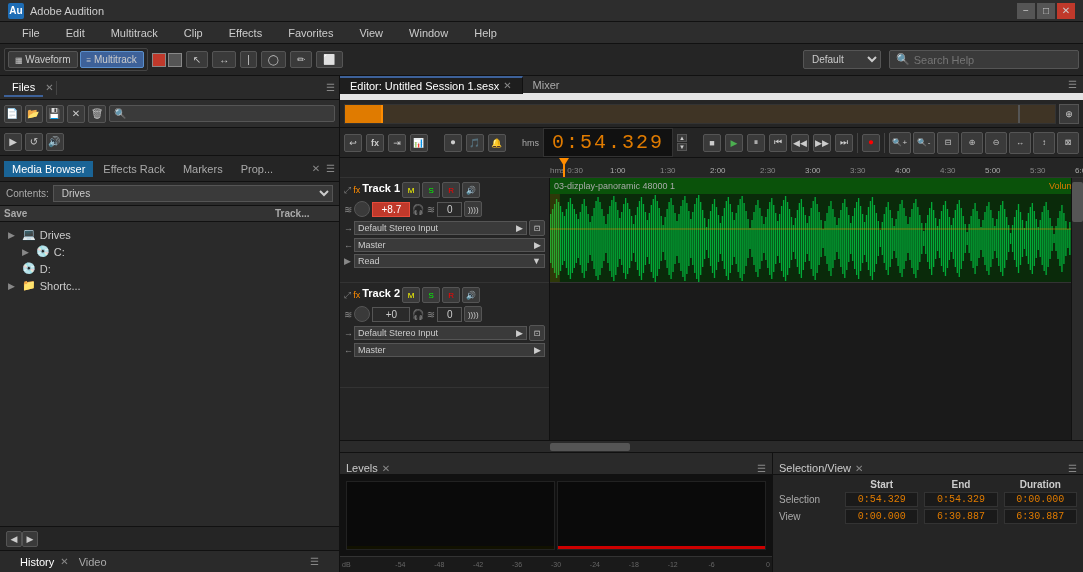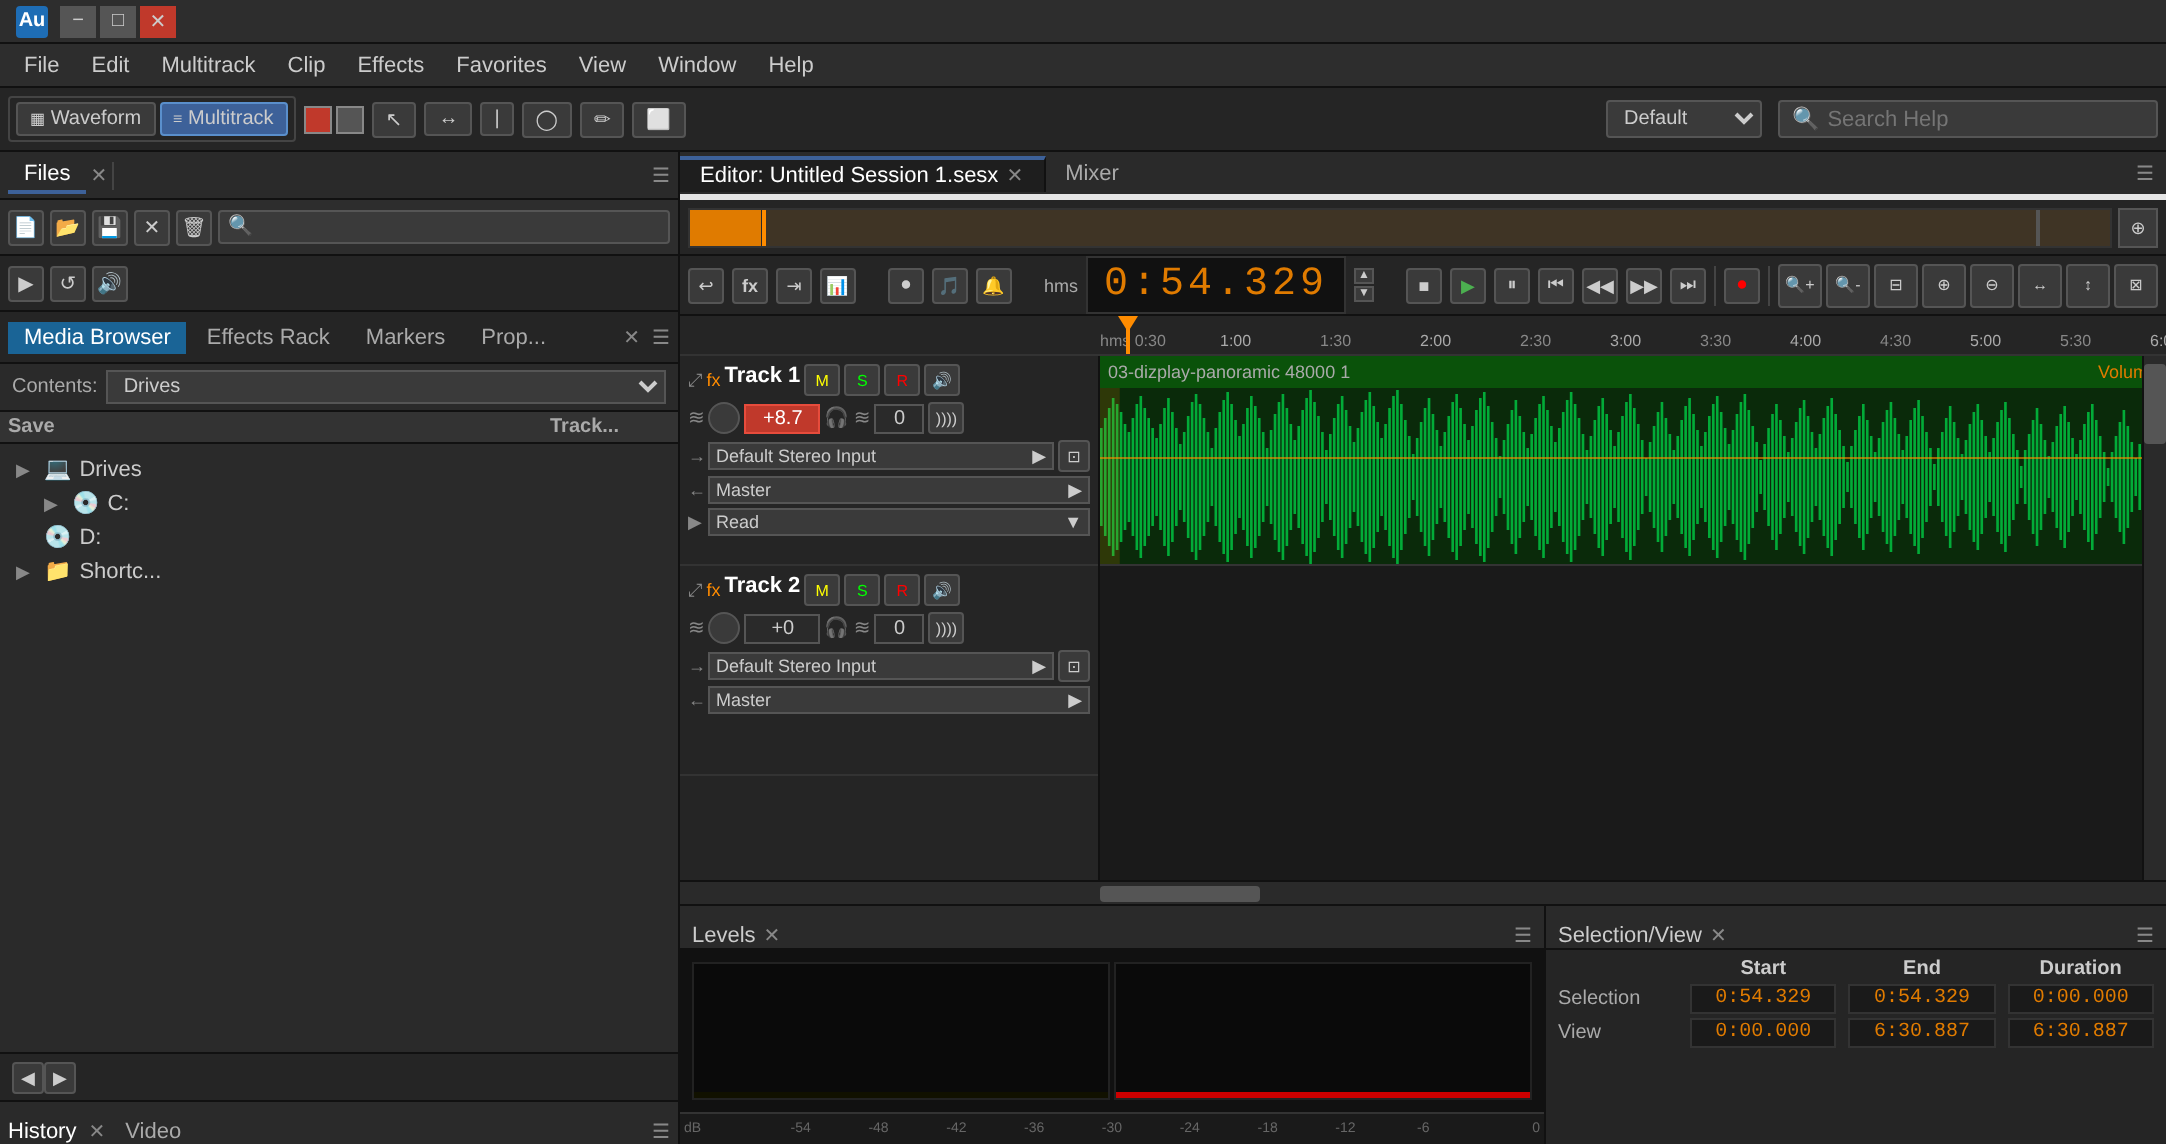--- a/index.html
+++ b/index.html
@@ -8,21 +8,21 @@
     
     .titlebar { height: 22px; background: #2d2d2d; display: flex; align-items: center; padding: 0 8px; border-bottom: 1px solid #111; }
     .titlebar-icon { width: 16px; height: 16px; background: #1e6db5; border-radius: 2px; margin-right: 6px; display: flex; align-items: center; justify-content: center; color: #fff; font-weight: bold; font-size: 10px; }
     .titlebar-title { flex: 1; color: #ccc; font-size: 11px; }
     .titlebar-controls { display: flex; gap: 2px; }
     .titlebar-btn { width: 18px; height: 16px; background: #555; border: none; color: #ccc; cursor: pointer; display: flex; align-items: center; justify-content: center; font-size: 10px; }
     .titlebar-btn.close { background: #c0392b; }
 
     
     .menubar { height: 22px; background: #2d2d2d; display: flex; align-items: center; padding: 0 4px; border-bottom: 1px solid #111; }
-    .menubar-item { padding: 2px 8px; color: #ccc; cursor: pointer; font-size: 11px; }
+    .menubar-item { padding: 2px 8px; color: #ccc; cursor: pointer; font-size: 11px; margin-left: 10px; }
 
     
     .toolbar { height: 32px; background: #252525; display: flex; align-items: center; padding: 0 4px; border-bottom: 1px solid #111; gap: 4px; }
     .toolbar-group { display: flex; align-items: center; gap: 2px; border: 1px solid #444; padding: 2px 3px; border-radius: 2px; }
     .toolbar-btn { padding: 2px 6px; background: #3a3a3a; border: 1px solid #555; color: #ccc; cursor: pointer; font-size: 10px; border-radius: 2px; white-space: nowrap; }
     .toolbar-btn.active { background: #3d6199; border-color: #5a8fcc; }
     .toolbar-spacer { flex: 1; }
     .search-container { display: flex; align-items: center; background: #3a3a3a; border: 1px solid #555; border-radius: 2px; padding: 2px 6px; gap: 4px; width: 190px; }
     .search-input { background: transparent; border: none; color: #ccc; font-size: 11px; outline: none; flex: 1; }
     .mode-select { background: #3a3a3a; border: 1px solid #555; color: #ccc; font-size: 10px; padding: 2px 20px 2px 4px; border-radius: 2px; margin-right: 4px; }
@@ -49,28 +49,28 @@
     .tree-item { display: flex; align-items: center; gap: 4px; padding: 2px 4px; cursor: pointer; }
     .tree-arrow { color: #888; font-size: 9px; width: 10px; }
     .tree-icon { color: #888; font-size: 11px; }
     .tree-label { color: #ccc; font-size: 11px; }
     .tree-item.indent1 { padding-left: 18px; }
     .file-tree-header { display: flex; align-items: center; padding: 2px 4px; background: #333; border-bottom: 1px solid #111; }
     .col-name { flex: 1; color: #aaa; font-size: 10px; font-weight: bold; }
     .col-dur { width: 60px; color: #aaa; font-size: 10px; font-weight: bold; }
     .bottom-panel { height: 24px; display: flex; align-items: center; background: #252525; border-top: 1px solid #111; padding: 0 6px; }
     .nav-btn { width: 16px; height: 16px; background: #3a3a3a; border: 1px solid #555; color: #ccc; cursor: pointer; display: flex; align-items: center; justify-content: center; font-size: 9px; border-radius: 2px; }
-    .history-tab-bar { display: flex; align-items: flex-end; height: 22px; background: #2a2a2a; border-top: 1px solid #111; padding: 0 4px; gap: 4px; }
+    .history-tab-bar { display: flex; align-items: center; height: 22px; background: #2a2a2a; border-top: 1px solid #111; padding: 0 20px; gap: 4px; }
     .history-tab { color: #aaa; font-size: 11px; cursor: pointer; }
     .history-tab.active { color: #fff; }
     .history-content { height: 40px; background: #252525; border-top: 1px solid #111; padding: 4px 6px; font-size: 10px; color: #aaa; }
 
     
     .editor-area { flex: 1; display: flex; flex-direction: column; background: #1e1e1e; }
-    .editor-tabs { display: flex; align-items: center; height: 24px; background: #2a2a2a; border-bottom: 3px solid #e5e5e5; }
+    .editor-tabs { display: flex; align-items: center; height: 24px; background: #2a2a2a; border-bottom: 7px solid #e5e5e5; }
     .editor-tab { padding: 2px 10px; font-size: 11px; color: #aaa; cursor: pointer; border-right: 1px solid #111; display: flex; align-items: center; gap: 4px; }
     .editor-tab.active { color: #fff; background: #1e1e1e; border-top: 2px solid #3d6199; }
     .editor-tab-close { color: #888; cursor: pointer; font-size: 10px; }
     .mixer-tab { padding: 2px 10px; font-size: 11px; color: #aaa; cursor: pointer; }
 
     
     .transport-bar { height: 30px; background: #252525; display: flex; align-items: center; padding: 0 4px; gap: 4px; border-bottom: 1px solid #111; }
     .transport-btn { width: 18px; height: 18px; background: #3a3a3a; border: 1px solid #555; color: #ccc; cursor: pointer; display: flex; align-items: center; justify-content: center; font-size: 9px; border-radius: 2px; }
     .transport-time { background: #111; color: #e07b00; font-size: 20px; font-family: 'Courier New', monospace; padding: 2px 8px; border: 1px solid #333; letter-spacing: 2px; }
 
@@ -112,20 +112,21 @@
     .zoom-controls { display: flex; align-items: center; gap: 2px; }
     .zoom-btn { width: 22px; height: 22px; background: #3a3a3a; border: 1px solid #555; color: #ccc; cursor: pointer; display: flex; align-items: center; justify-content: center; font-size: 9px; border-radius: 2px; }
   </style>
 </head>
 <body>
 
 <div class="titlebar">
   <div class="titlebar-icon">
     <span>Au</span>
   </div>
+  <span class="titlebar-title">Adobe Audition</span>
   <div class="titlebar-controls">
     <button class="titlebar-btn">−</button>
     <button class="titlebar-btn">□</button>
     <button class="titlebar-btn close">✕</button>
   </div>
 </div>
 
 <div class="menubar">
   <span class="menubar-item">File</span>
   <span class="menubar-item">Edit</span>

